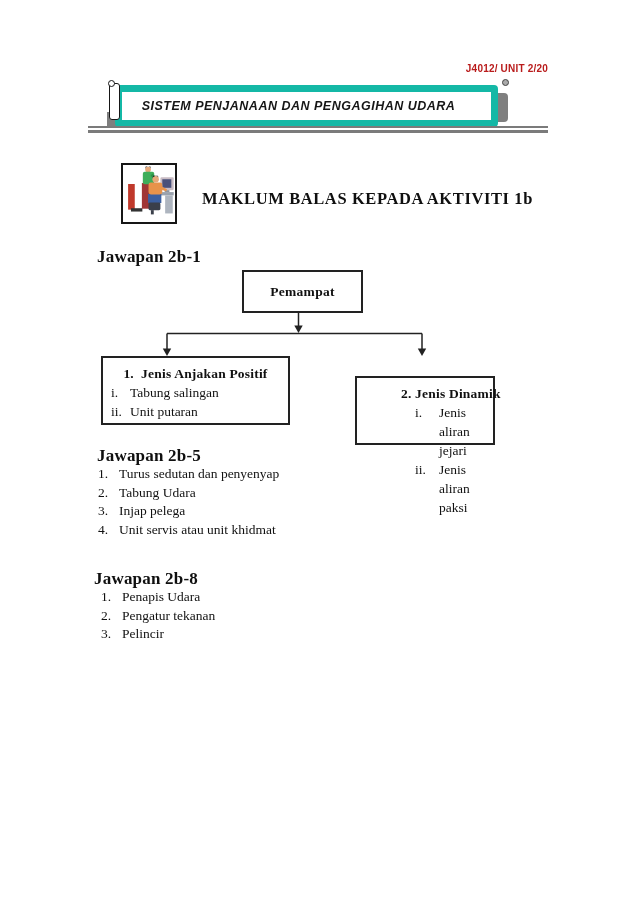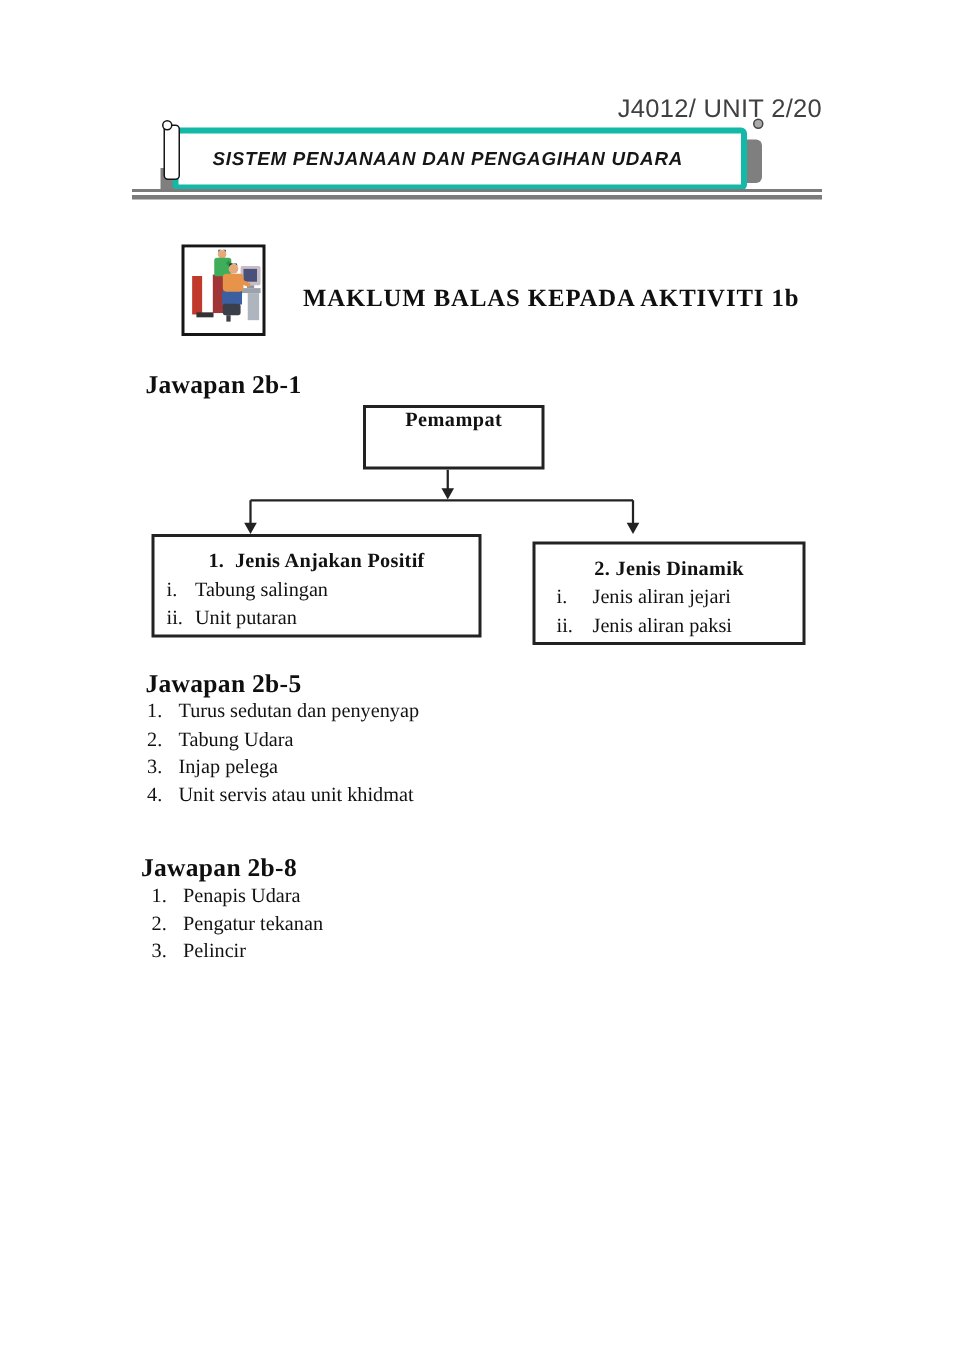--- a/index.html
+++ b/index.html
@@ -10,29 +10,29 @@
     font-family:"Liberation Serif","DejaVu Serif",serif;
     color:#111;
     overflow:hidden;
   }
   .abs{position:absolute;}
 
   
   .doc-ref{
     top:63px;right:90px;
     font-family:"Liberation Sans","DejaVu Sans",sans-serif;
-    font-weight:normal;font-size:17px;letter-spacing:.2px;color:#404040;
+    font-weight:bold;font-size:10px;letter-spacing:.2px;color:#b91c1c;
   }
 
   
   .banner-shadow{left:123px;top:93px;width:385px;height:29px;background:#7f7f7f;border-radius:4px;}
   .curl-shadow{left:107px;top:112px;width:11px;height:15px;background:#7f7f7f;}
   .banner-box{
     left:115px;top:85px;width:383px;height:42px;
-    background:#ffffff;border:4px solid #14b8a6;border-radius:4px;
+    background:#ffffff;border:7px solid #14b8a6;border-radius:4px;
     display:flex;align-items:center;justify-content:center;
     box-sizing:border-box;padding-right:16px;
   }
   .banner-title{
     font-family:"Liberation Sans","DejaVu Sans",sans-serif;
     font-weight:bold;font-style:italic;font-size:12.5px;letter-spacing:.5px;
     white-space:nowrap;color:#161616;
   }
   .banner-curl{
     left:109px;top:83px;width:11px;height:37px;
@@ -66,26 +66,26 @@
   }
 
   .jawapan-heading{
     font-weight:bold;font-size:17px;letter-spacing:.2px;white-space:pre;color:#0f0f0f;
   }
 
   
   .fc-box{border:2px solid #222;box-sizing:border-box;background:#fff;}
   .fc-root{
     left:242px;top:270px;width:121px;height:43px;
-    display:flex;align-items:flex-start;justify-content:center;
+    display:flex;align-items:center;justify-content:center;
     font-weight:bold;font-size:13.5px;letter-spacing:.3px;
   }
   .fc-child{font-size:13.5px;}
-  .fc-left{left:101px;top:356px;width:220px;height:69px;}
-  .fc-right{left:355px;top:361px;width:182px;height:69px;}
+  .fc-left{left:101px;top:356px;width:189px;height:69px;}
+  .fc-right{left:355px;top:376px;width:140px;height:69px;padding-left:44px;}
   .fc-title{
     text-align:center;font-weight:bold;white-space:pre;
     line-height:19px;margin-top:6px;letter-spacing:.2px;
   }
   .fc-item{display:flex;line-height:19px;}
   .fc-left .fc-item{padding-left:8px;}
   .fc-left .fc-marker{width:19px;flex:none;}
   .fc-right .fc-item{padding-left:14px;}
   .fc-right .fc-marker{width:24px;flex:none;}
   .connector-svg{left:0;top:0;pointer-events:none;}

